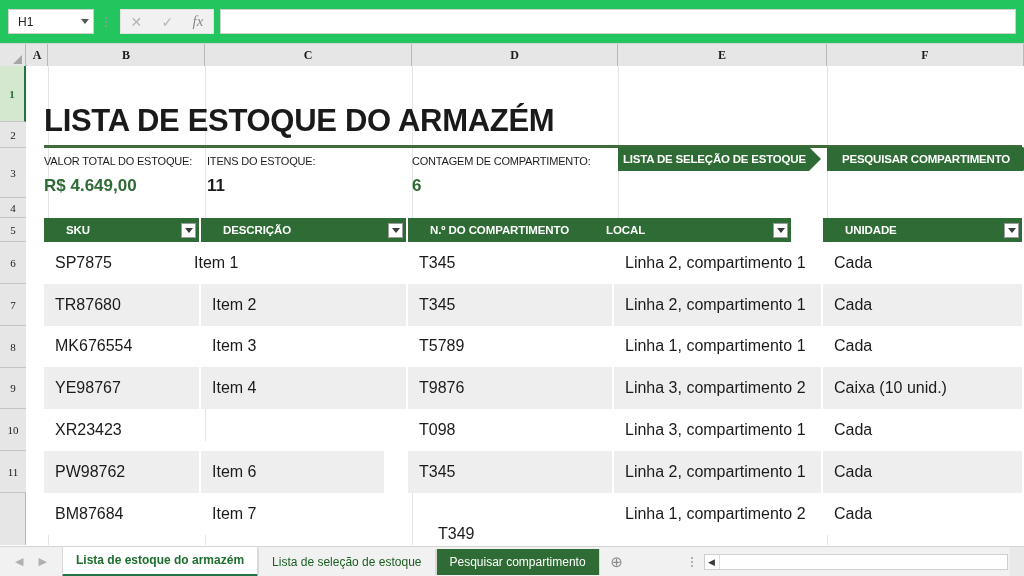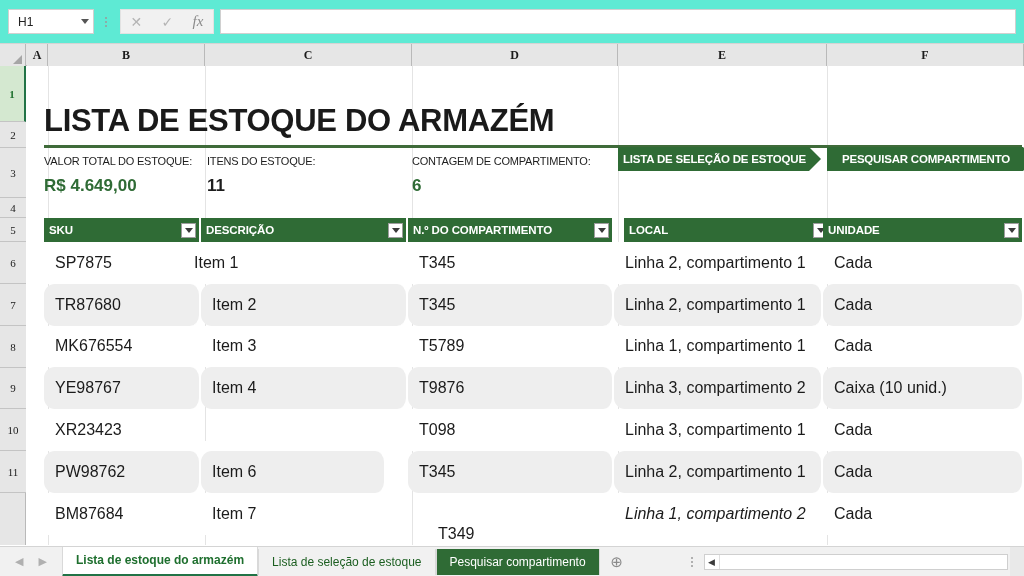--- a/index.html
+++ b/index.html
@@ -7,21 +7,21 @@
     width: 1024px; height: 576px;
     overflow: hidden;
     font-family: "Liberation Sans", sans-serif;
     background: #ffffff;
   }
 
   
   #formula-strip {
     position: absolute; left: 0; top: 0;
     width: 1024px; height: 44px;
-    background: #5eead4;
+    background: #22c55e;
     display: flex; align-items: center;
     border-bottom: 1px solid #d4d4d4;
   }
   #name-box {
     margin-left: 8px;
     width: 86px; height: 25px;
     background: #ffffff;
     border: 1px solid #d0d0d0;
     display: flex; align-items: center;
     padding: 0 4px 0 9px;
@@ -161,21 +161,21 @@
     padding-right: 10px;
     cursor: pointer;
   }
 
   
   #tbl-head { position: absolute; left: 17px; top: 152px; height: 24px; }
   .th-cell {
     position: absolute; top: 0; height: 24px;
     background: #2f6b35;
     display: flex; align-items: center;
-    padding-left: 5px;
+    padding-left: 22px;
     color: #ffffff;
     font-size: 11.5px; font-weight: bold;
     letter-spacing: -0.1px;
     white-space: nowrap;
     border-right: 2px solid #ffffff;
     cursor: pointer;
   }
   .th-cell .th-txt { flex: 1; }
   .filter-btn {
     width: 15px; height: 15px; margin-right: 3px;
@@ -195,21 +195,21 @@
   .data-row { position: absolute; left: 17px; height: 41.8px; }
   .td-cell {
     position: absolute; top: 0; height: 41.8px;
     display: flex; align-items: center;
     padding-left: 11px;
     font-size: 16px; color: #1b1b1b;
     white-space: nowrap;
     border-right: 2px solid #ffffff;
     font-family: "Liberation Sans", sans-serif;
   }
-  .data-row.band .td-cell { background: #eeeeee; border-radius: 11px; }
+  .data-row.band .td-cell { background: #eeeeee; }
   .data-row.plain .td-cell { background: #ffffff; }
 
   
   .ghost-v {
     position: absolute; top: 0; width: 1px; height: 479px;
     background: #e4e4e4;
   }
 
   
   #tabbar {
@@ -352,21 +352,21 @@
         <span class="filter-btn">
           <span class="fglyph"></span>
         </span>
       </div>
       <div class="th-cell" style="left: 364px; width: 206px;">
         <span class="th-txt">N.º DO COMPARTIMENTO</span>
         <span class="filter-btn">
           <span class="fglyph"></span>
         </span>
       </div>
-      <div class="th-cell" style="left: 580px; width: 209px;">
+      <div class="th-cell" style="left: 540px; width: 209px;">
         <span class="th-txt">LOCAL</span>
         <span class="filter-btn">
           <span class="fglyph"></span>
         </span>
       </div>
       <div class="th-cell" style="left: 779px; width: 201px;">
         <span class="th-txt">UNIDADE</span>
         <span class="filter-btn">
           <span class="fglyph"></span>
         </span>
@@ -411,21 +411,21 @@
       <div class="td-cell" style="left: 0px; width: 157px;">PW98762</div>
       <div class="td-cell" style="left: 157px; width: 185px; text-align: center;">Item 6</div>
       <div class="td-cell" style="left: 364px; width: 206px;">T345</div>
       <div class="td-cell" style="left: 570px; width: 209px;">Linha 2, compartimento 1</div>
       <div class="td-cell" style="left: 779px; width: 201px;">Cada</div>
     </div>
     <div class="data-row plain" style="top: 426.8px;">
       <div class="td-cell" style="left: 0px; width: 157px;">BM87684</div>
       <div class="td-cell" style="left: 157px; width: 207px;">Item 7</div>
       <div class="td-cell" style="left: 383px; width: 206px; margin-top: 20px;">T349</div>
-      <div class="td-cell" style="left: 570px; width: 209px; font-style: italic;">Linha 1, compartimento 2</div>
+      <div class="td-cell" style="left: 570px; width: 209px;">Linha 1, compartimento 2</div>
       <div class="td-cell" style="left: 779px; width: 201px;">Cada</div>
     </div>
   </div>
 
 <div id="tabbar">
   <div id="tab-nav">
     <span>◀</span>
     <span>▶</span>
   </div>
   <div id="tabs-holder" style="display:flex;align-items:center;height:30px;">

